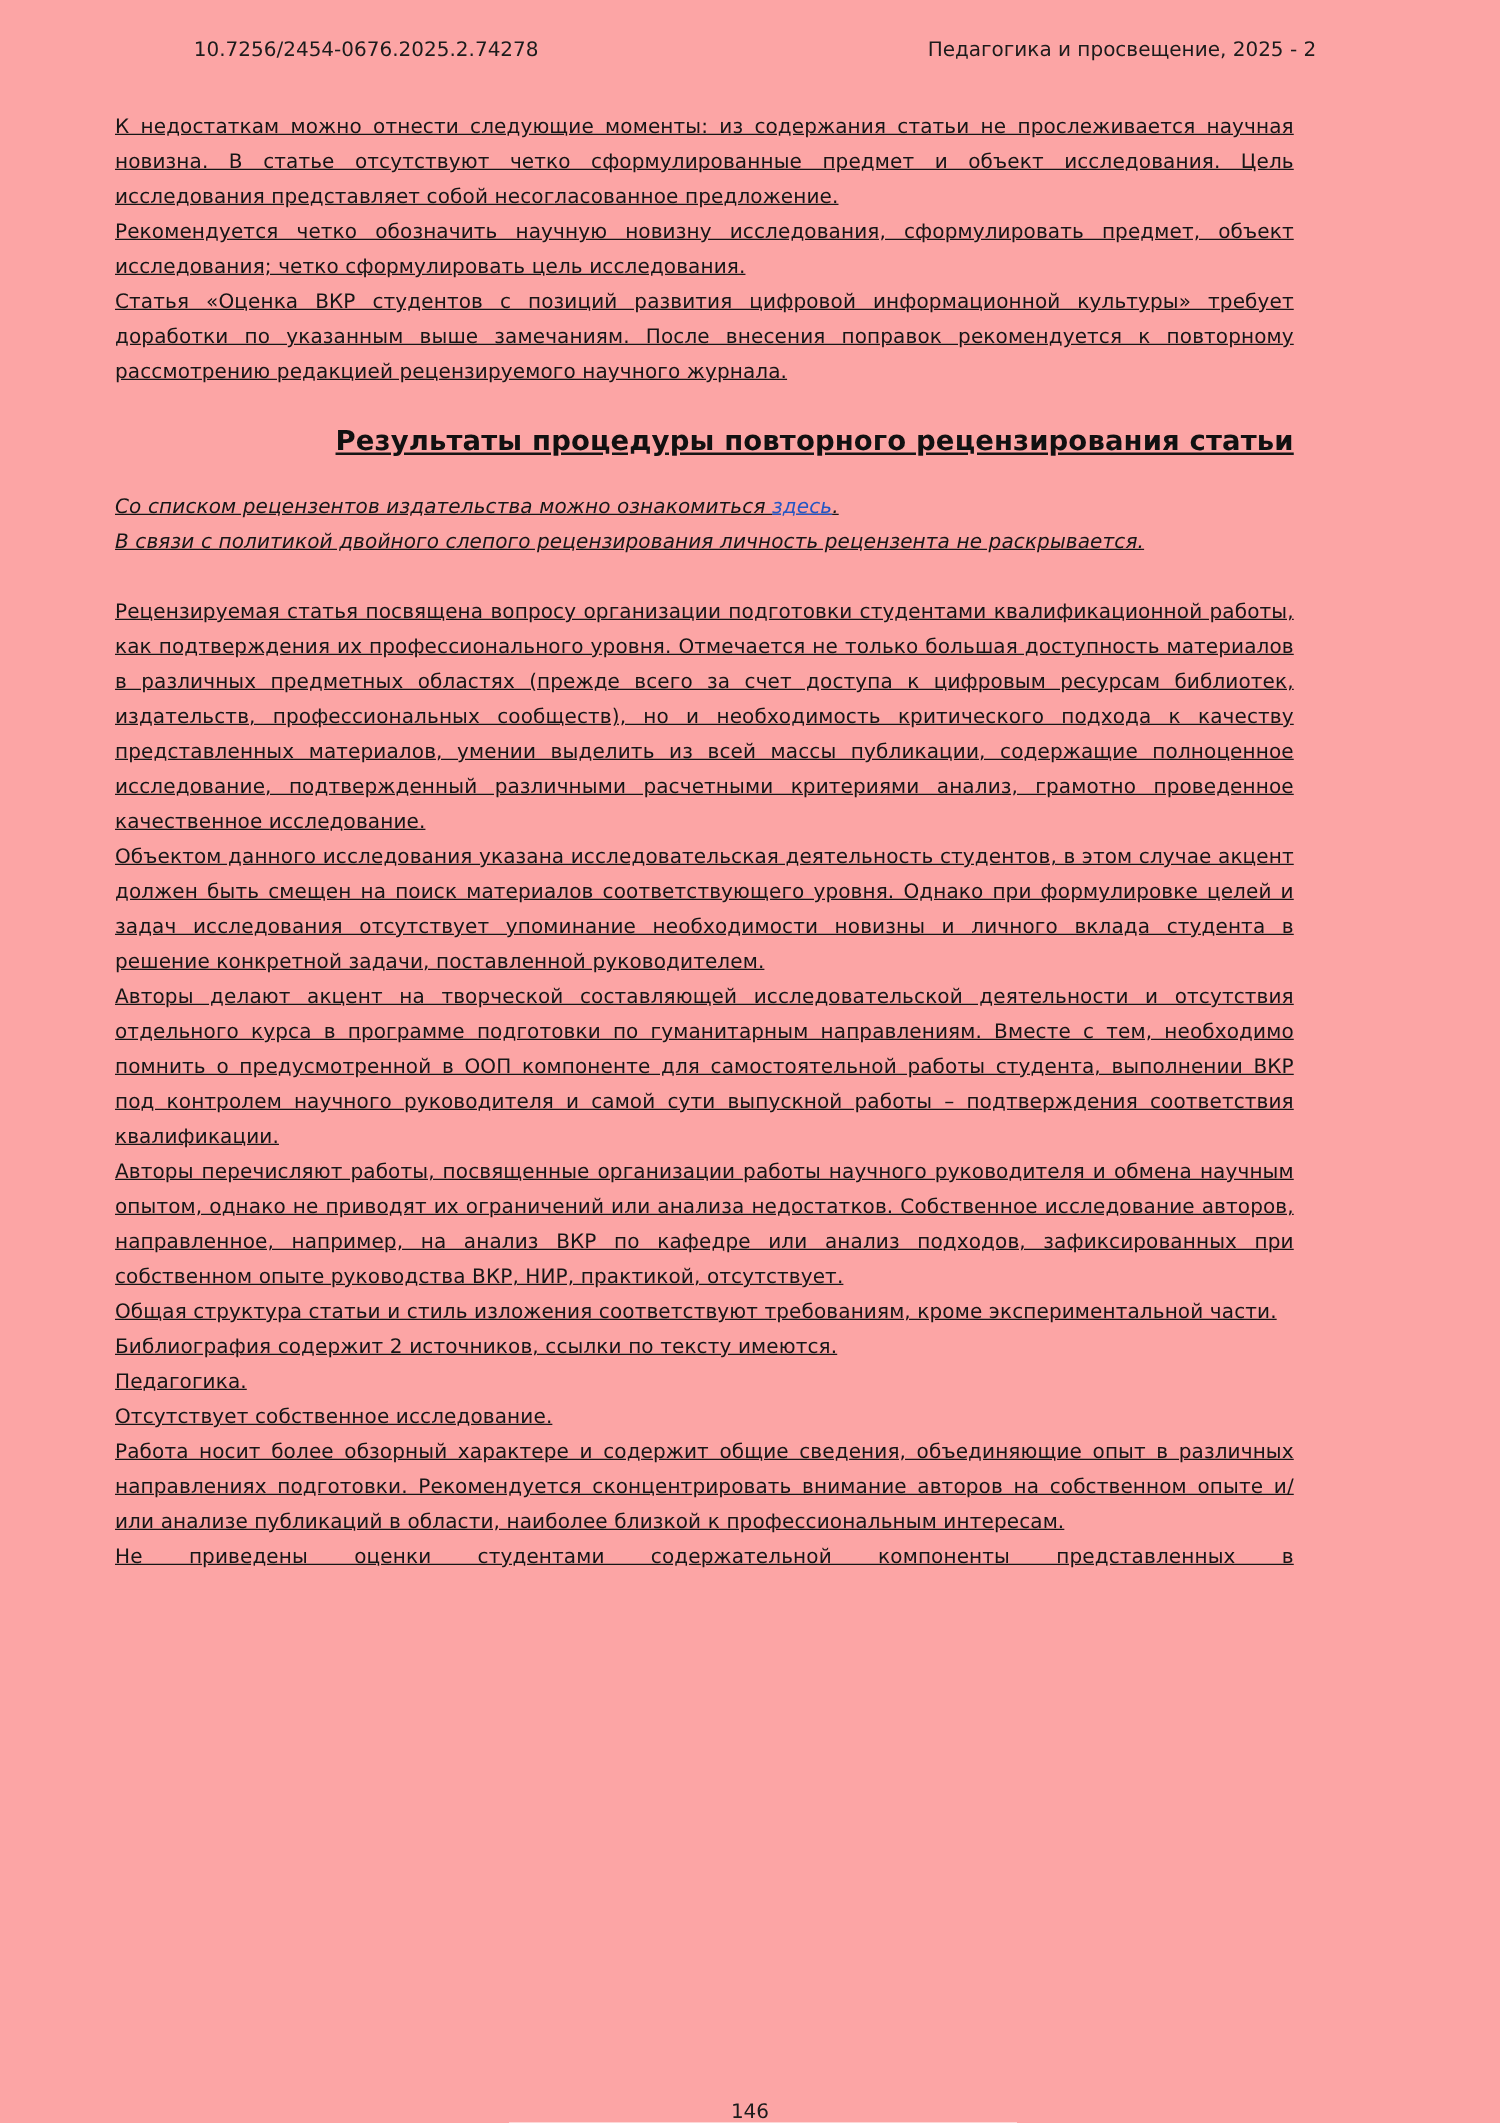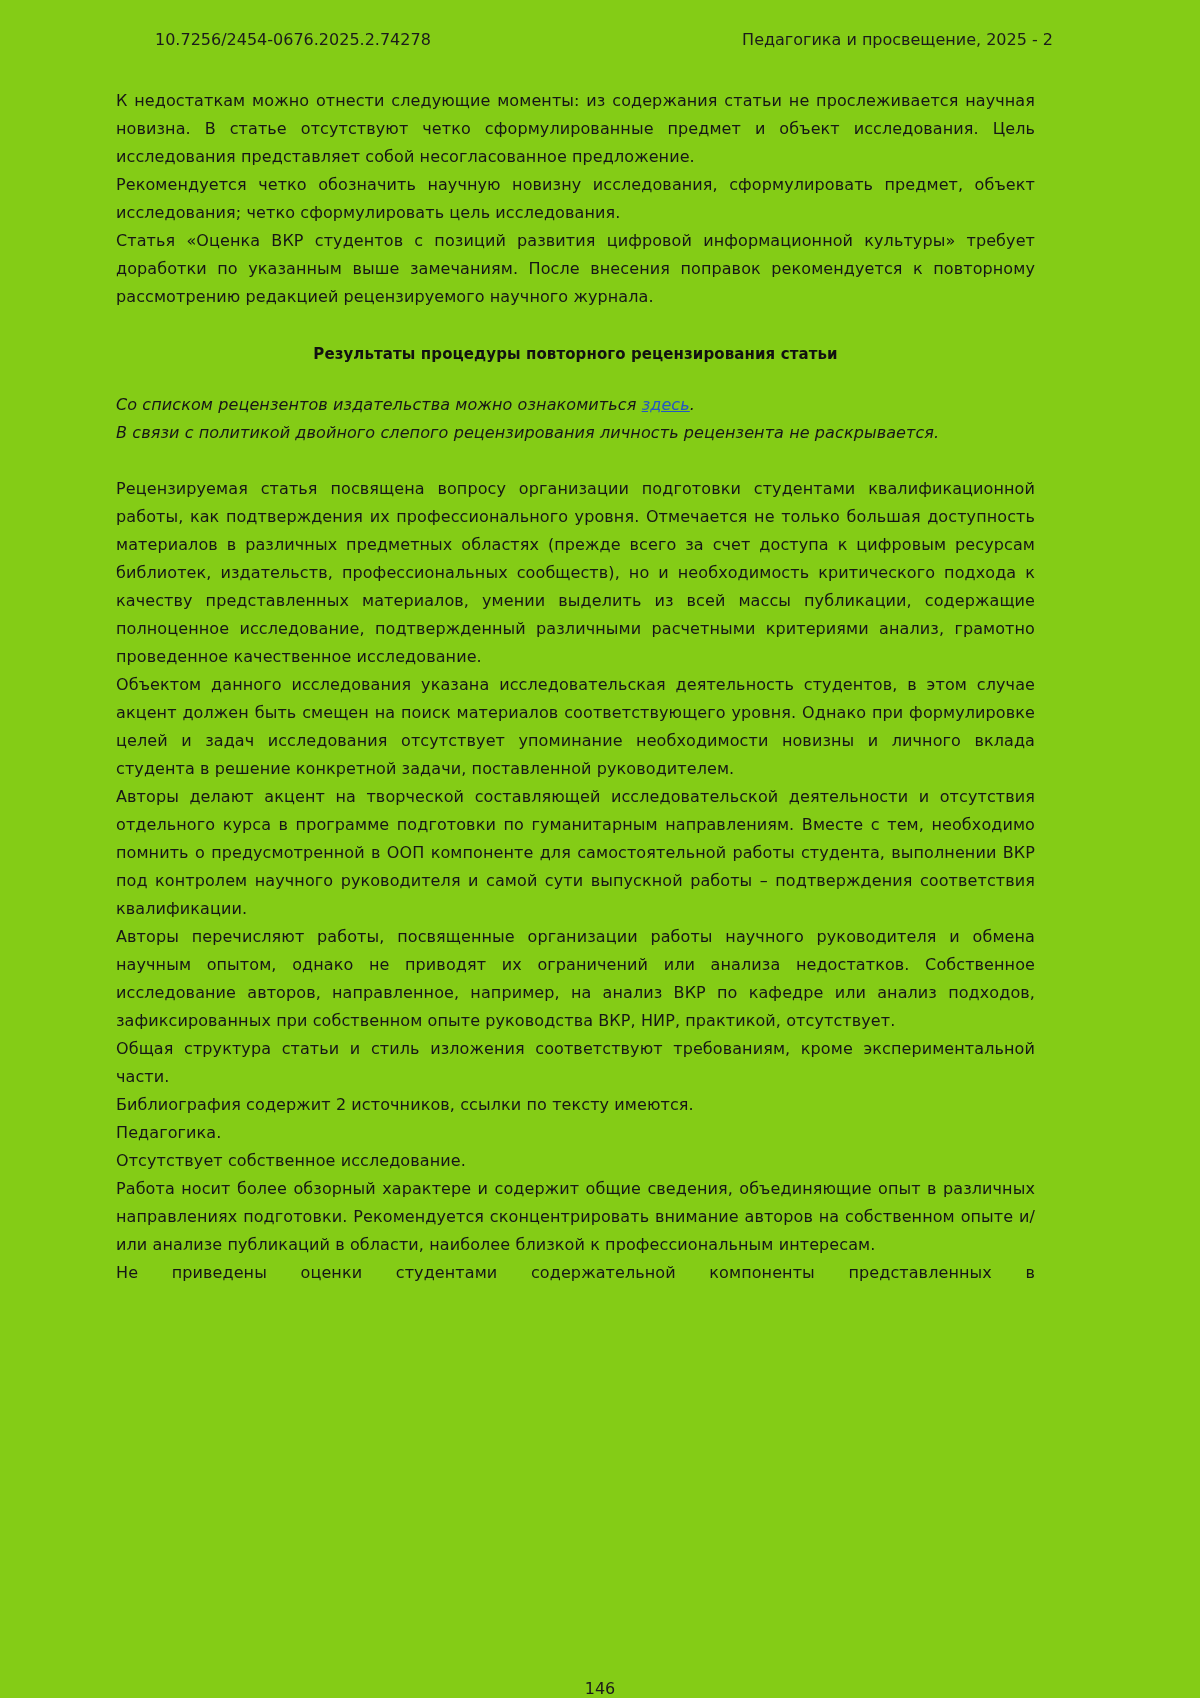--- a/index.html
+++ b/index.html
@@ -5,61 +5,62 @@
   html, body {
     margin: 0;
     padding: 0;
     background: #ffffff;
   }
   .page {
     position: relative;
     width: 1200px;
     height: 1698px;
     margin: 0 auto;
-    background: #84cc16;
+    background: #fca5a5;
     color: #161616;
     font-family: "DejaVu Sans", "Liberation Sans", sans-serif;
     box-sizing: border-box;
     display: flex;
     flex-direction: column;
   }
   .page-header {
     display: flex;
     justify-content: space-between;
     align-items: baseline;
     padding: 30px 147px 0 155px;
     font-size: 16px;
     color: #1b1b1b;
   }
   .content {
-    margin: 38px 165px 0 116px;
+    margin: 38px 165px 0 92px;
     font-size: 16px;
     line-height: 28px;
     letter-spacing: 0.1px;
+    text-decoration: underline;
   }
   .para {
     margin: 0;
     text-align: justify;
   }
   .para.italic {
     font-style: italic;
   }
   .para.fill-last {
     text-align-last: justify;
   }
   .para.gap-above {
     margin-top: 28px;
   }
   .section-title {
     margin: 30px 0 24px 0;
-    font-size: 15px;
+    font-size: 22px;
     line-height: 26px;
     font-weight: bold;
     color: #111111;
-    text-align: center;
+    text-align: right;
   }
   .link {
     color: var(--link, #2456c4);
     text-decoration: underline;
     font-style: italic;
     cursor: pointer;
   }
   .page-footer {
     margin-top: auto;
     text-align: center;

